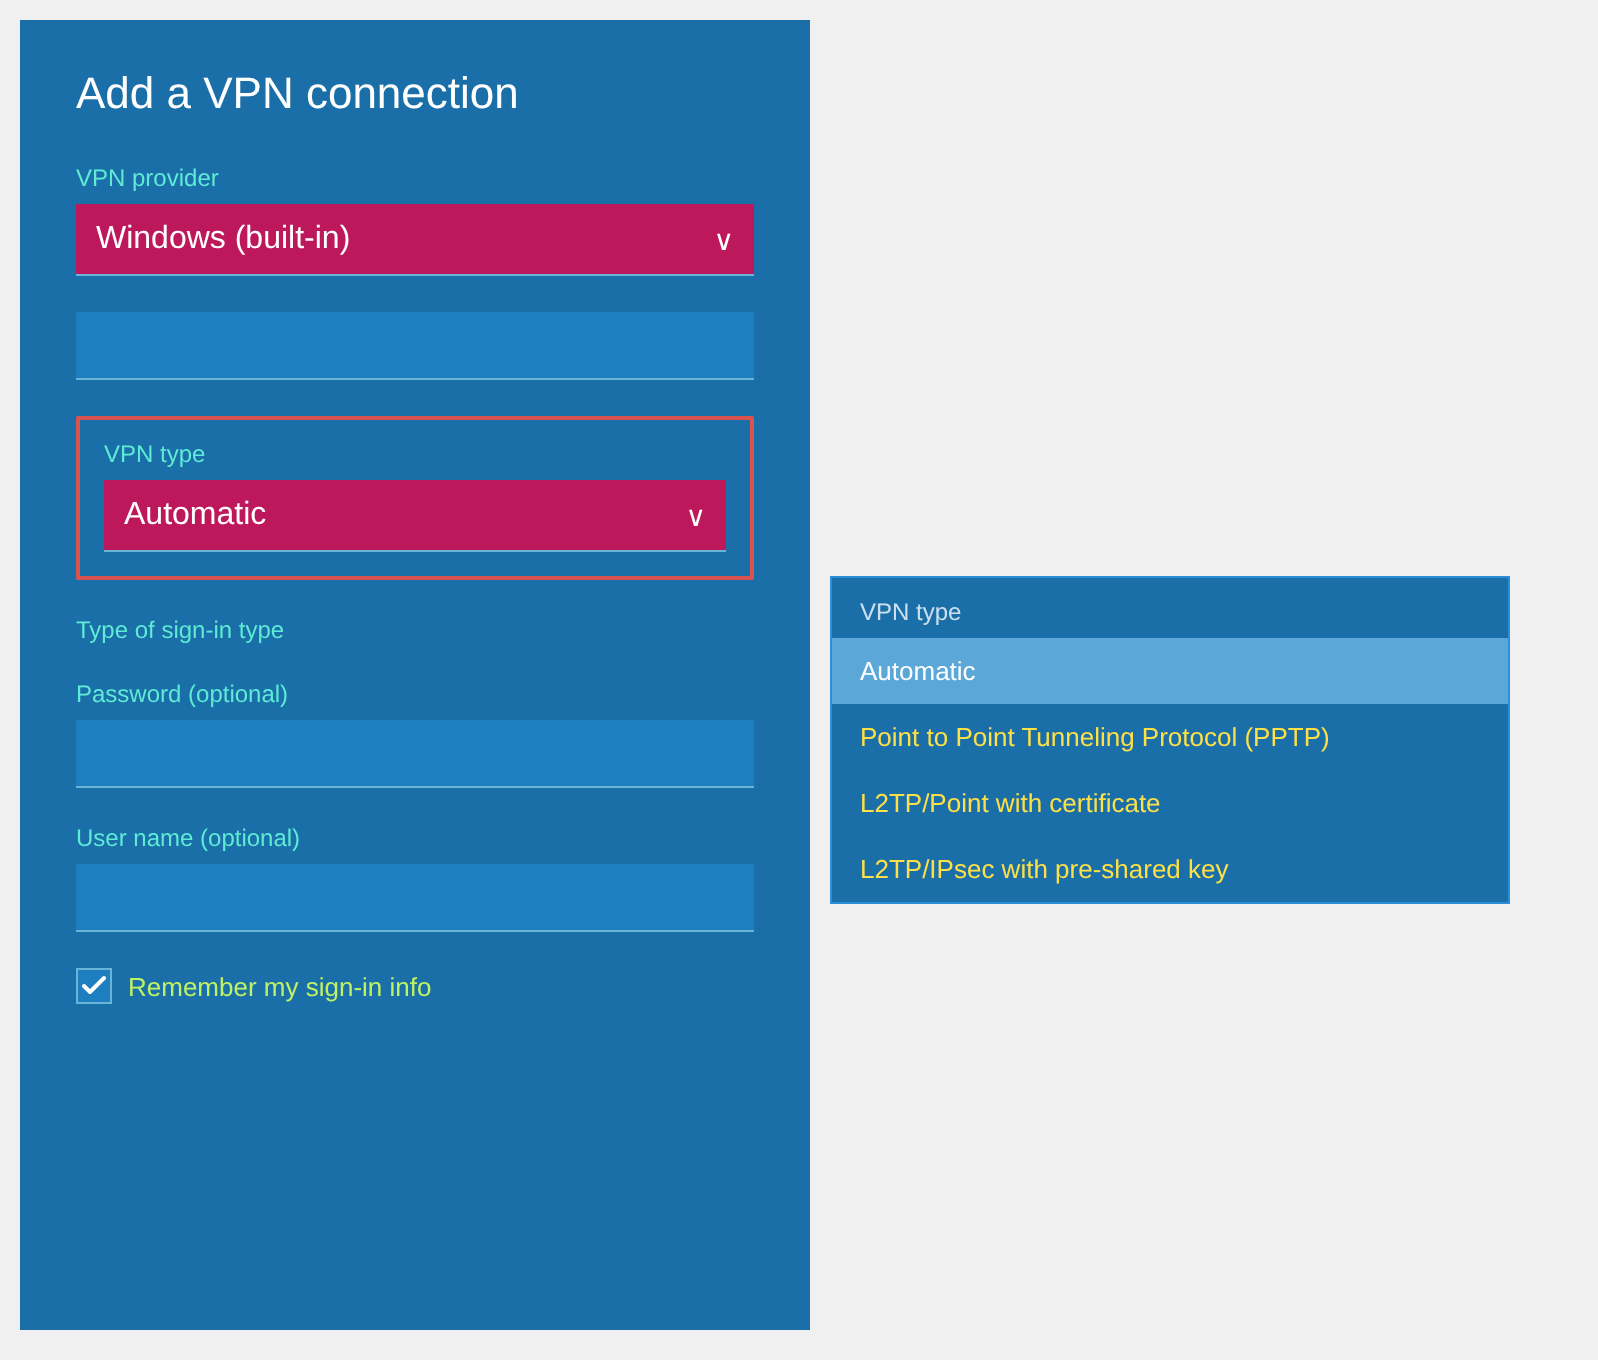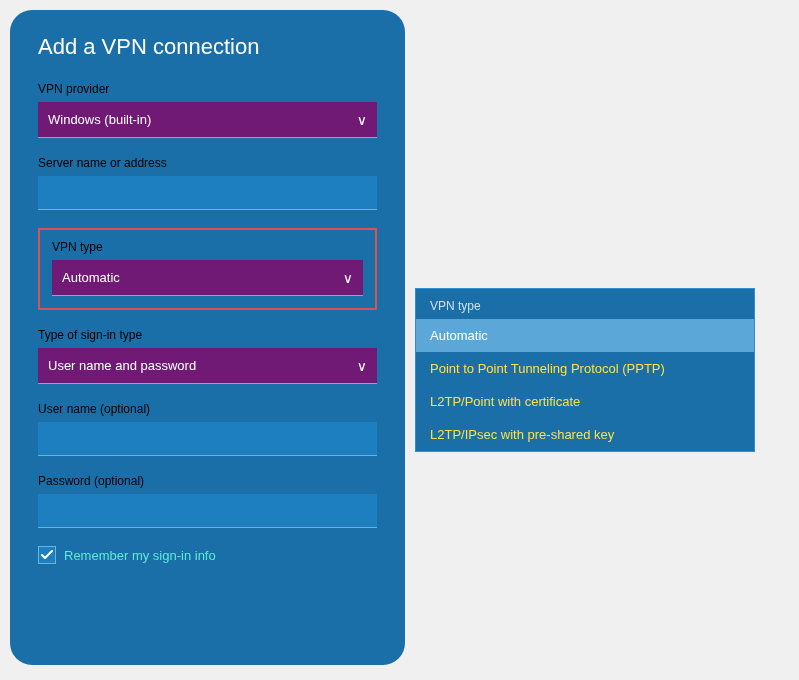--- a/index.html
+++ b/index.html
@@ -15,37 +15,36 @@
 
     .vpn-panel {
       position: absolute;
       top: 10px;
       left: 10px;
       width: 395px;
       background: #1a6fa8;
       padding: 24px 28px 28px 28px;
       color: white;
       min-height: 655px;
-      border-radius: 22px;
     }
 
     .panel-title {
       font-size: 22px;
       font-weight: 300;
       margin-bottom: 22px;
       color: white;
     }
 
     .field-group {
       margin-bottom: 18px;
     }
 
     .field-label {
       font-size: 12px;
-      color: #000000;
+      color: #5eead4;
       margin-bottom: 6px;
       display: block;
     }
 
     .field-input {
       width: 100%;
       background: #1e7fc0;
       border: none;
       border-bottom: 1px solid #6ab4d8;
       color: white;
@@ -54,26 +53,26 @@
       outline: none;
       height: 34px;
     }
 
     .field-input::placeholder {
       color: transparent;
     }
 
     .field-select {
       width: 100%;
-      background: #701a75;
+      background: #be185d;
       border: none;
       border-bottom: 1px solid #6ab4d8;
       color: white;
       padding: 7px 10px;
-      font-size: 13px;
+      font-size: 16px;
       outline: none;
       height: 36px;
       appearance: none;
       -webkit-appearance: none;
       cursor: pointer;
       position: relative;
     }
 
     .select-wrapper {
       position: relative;
@@ -120,21 +119,21 @@
       flex-shrink: 0;
     }
 
     .checkbox-icon svg {
       width: 12px;
       height: 12px;
     }
 
     .checkbox-label {
       font-size: 13px;
-      color: #5eead4;
+      color: #bef264;
     }
 
     
     .dropdown-popup {
       position: absolute;
       top: 288px;
       left: 415px;
       width: 340px;
       background: #1a6fa8;
       border: 1px solid #2a8fd8;
@@ -170,50 +169,44 @@
     <span class="field-label">VPN provider</span>
     <div class="select-wrapper">
       <select class="field-select">
         <option>Windows (built-in)</option>
       </select>
     </div>
   </div>
 
 
   <div class="field-group">
-    <span class="field-label">Server name or address</span>
     <input type="text" class="field-input" style="">
   </div>
 
   <div class="vpn-type-group">
     <span class="field-label">VPN type</span>
     <div class="select-wrapper">
       <select class="field-select">
         <option>Automatic</option>
       </select>
     </div>
   </div>
 
   <div class="field-group">
     <span class="field-label">Type of sign-in type</span>
-    <div class="select-wrapper">
-      <select class="field-select">
-        <option>User name and password</option>
-      </select>
-    </div>
+  </div>
+
+  <div class="field-group">
+    <span class="field-label">Password (optional)</span>
+    <input type="password" class="field-input" style="">
   </div>
 
   <div class="field-group">
     <span class="field-label">User name (optional)</span>
     <input type="text" class="field-input" style="">
-  </div>
-
-  <div class="field-group">
-    <span class="field-label">Password (optional)</span>
-    <input type="password" class="field-input" style="">
   </div>
 
   <div class="checkbox-row">
     <div class="checkbox-icon">
       <svg viewBox="0 0 12 12">
         <polyline points="1,6 4,9 11,2" fill="none" stroke="white" stroke-width="2" stroke-linecap="round" stroke-linejoin="round"></polyline>
       </svg>
     </div>
     <span class="checkbox-label">Remember my sign-in info</span>
   </div>

